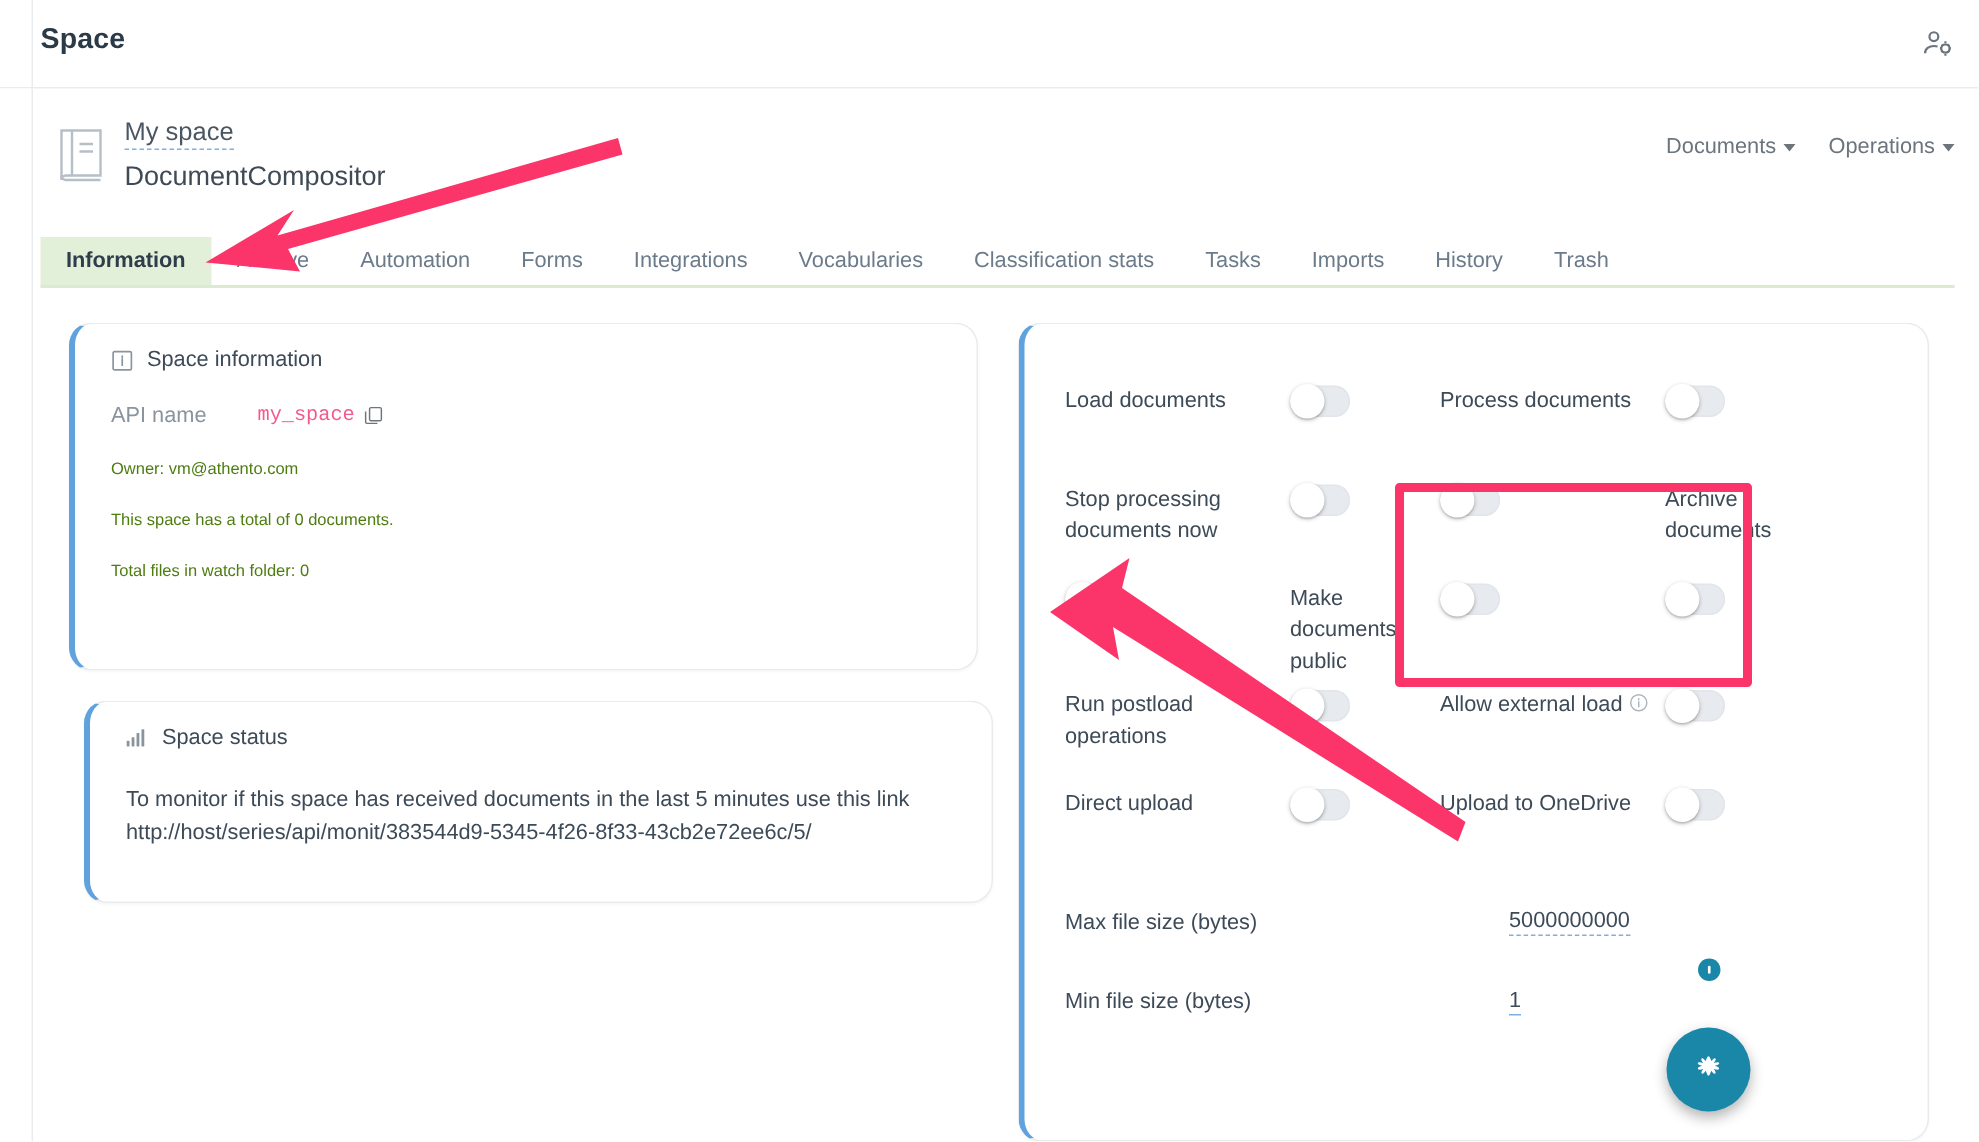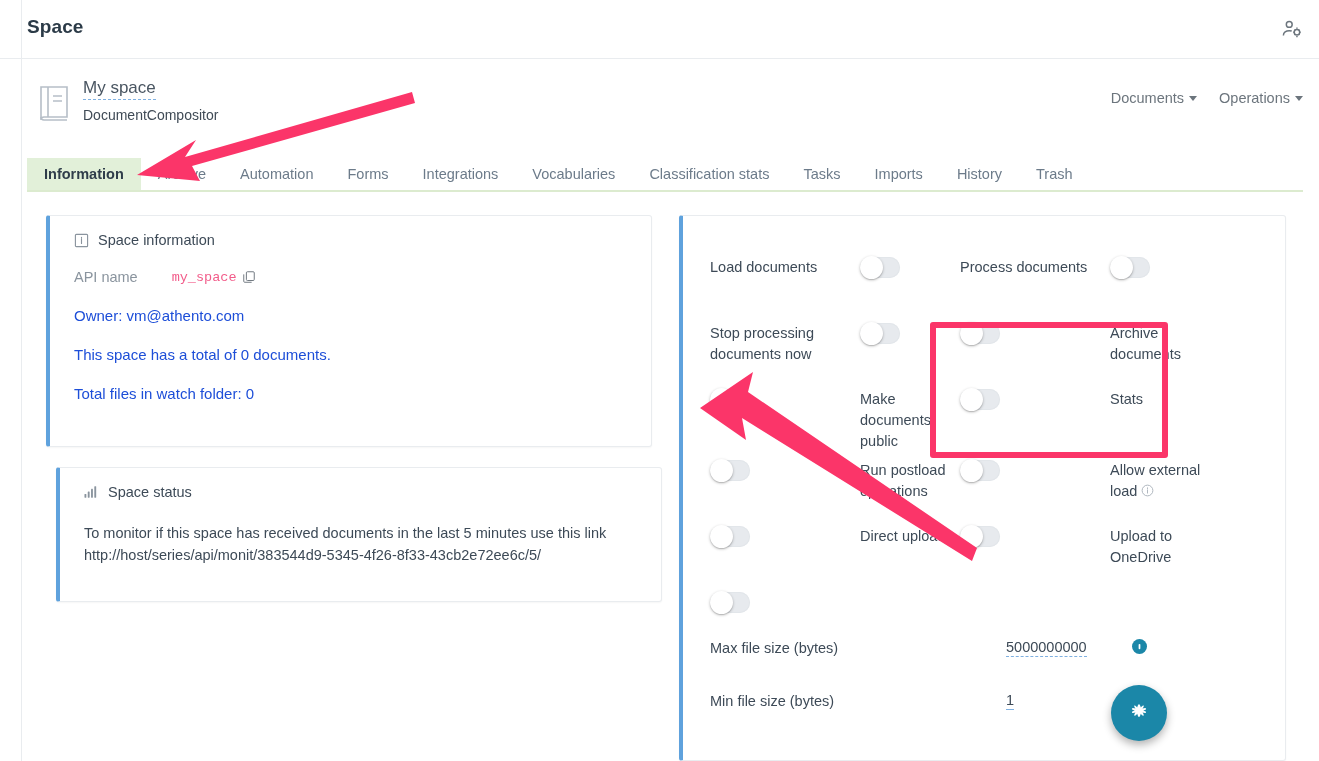--- a/index.html
+++ b/index.html
@@ -43,21 +43,21 @@
   .space-head { position: absolute; left: 37px; top: 78px; width: 1266px; height: 60px; }
   .book-icon { position: absolute; left: 0; top: 6px; width: 34px; height: 40px; color: #b6bec7; }
   .space-name {
     position: absolute; left: 46px; top: 0px;
     font-size: 17px; color: #4a5662;
     border-bottom: 1px dashed #7fb0e0; padding-bottom: 1px;
     cursor: pointer;
   }
   .space-type {
     position: absolute; left: 46px; top: 29px;
-    font-size: 14px; color: #3f4a55;
+    font-size: 18px; color: #3f4a55;
   }
   .head-menu { position: absolute; right: 0; top: 12px; display: flex; gap: 22px; }
   .head-menu .mi {
     font-size: 14.5px; color: #6c757d; cursor: pointer;
     display: flex; align-items: center; gap: 5px;
   }
   .caret { width: 0; height: 0; border-left: 4px solid transparent; border-right: 4px solid transparent; border-top: 5px solid #6c757d; display:inline-block; }
 
   
   .tabs {
@@ -69,35 +69,35 @@
     padding: 7px 17px 8px 17px;
     font-size: 14.5px; color: #6c7b8a; cursor: pointer; white-space: nowrap;
     display: flex; align-items: center;
   }
   .tab.active { background: #E2F0D9; color: #2f3d4a; font-weight: bold; }
 
   
   .card {
     position: absolute; background: #fff;
     border: 1px solid #E9ECEF; border-left: 4px solid #5FA2DD;
-    border-radius: 3px;
+    border-radius: 15px;
     box-shadow: 0 1px 2px rgba(0,0,0,.04);
   }
   .card-title {
     display: flex; align-items: center; gap: 9px;
     font-size: 14.5px; color: #3d4a57; font-weight: normal;
   }
   .card-title .ci { color: #8a949e; display: inline-flex; }
 
   #card-space-info { left: 46px; top: 215px; width: 606px; height: 232px; }
   #card-space-status { left: 46px; top: 467px; width: 606px; height: 135px; margin-left: 10px; }
   #card-basic-config { left: 679px; top: 215px; width: 607px; height: 546px; }
 
   .pad { padding: 16px 24px; }
-  .row-text { font-size: 15px; color: #1d4ed8; margin-top: 22px; }
+  .row-text { font-size: 11px; color: #4d7c0f; margin-top: 22px; }
   .api-row { display: flex; align-items: center; gap: 34px; margin-top: 21px; }
   .api-label { font-size: 14.5px; color: #8a949e; }
   .api-value {
     font-family: "Liberation Mono", monospace; font-size: 13.5px; color: #F25C8A;
     display: inline-flex; align-items: center; gap: 6px;
   }
   .copy-icon { color: #6c757d; cursor: pointer; display: inline-flex; }
 
   .status-text { font-size: 14.5px; color: #3d4a57; margin-top: 22px; line-height: 22px; }
 
@@ -294,21 +294,20 @@
           <div class="cfg-sw"><div class="switch"><span class="knob"></span></div></div>
           <div class="cfg-label"><span>Process documents</span></div>
           <div class="cfg-sw"><div class="switch"><span class="knob"></span></div></div>
           <div class="cfg-label"><span>Stop processing documents now</span></div>
           <div class="cfg-sw"><div class="switch"><span class="knob"></span></div></div>
           <div class="cfg-sw"><div class="switch"><span class="knob"></span></div></div>
           <div class="cfg-label"><span>Archive documents</span></div>
           <div class="cfg-sw"><div class="switch"><span class="knob"></span></div></div>
           <div class="cfg-label"><span>Make documents public</span></div>
           <div class="cfg-sw"><div class="switch"><span class="knob"></span></div></div>
-          <div class="cfg-label"><span>Stats</span></div>
           <div class="cfg-sw"><div class="switch"><span class="knob"></span></div></div>
           <div class="cfg-label"><span>Run postload operations</span></div>
           <div class="cfg-sw"><div class="switch"><span class="knob"></span></div></div>
           <div class="cfg-label"><span>Allow external load</span><span class="info-dot">
               <svg width="13" height="13" viewBox="0 0 16 16" fill="none" stroke="currentColor" stroke-width="1.2">
                 <circle cx="8" cy="8" r="6.6"></circle>
                 <path d="M8 7.2v4M8 4.7v.9" stroke-linecap="round"></path>
               </svg>
             </span></div>
           <div class="cfg-sw"><div class="switch"><span class="knob"></span></div></div>

